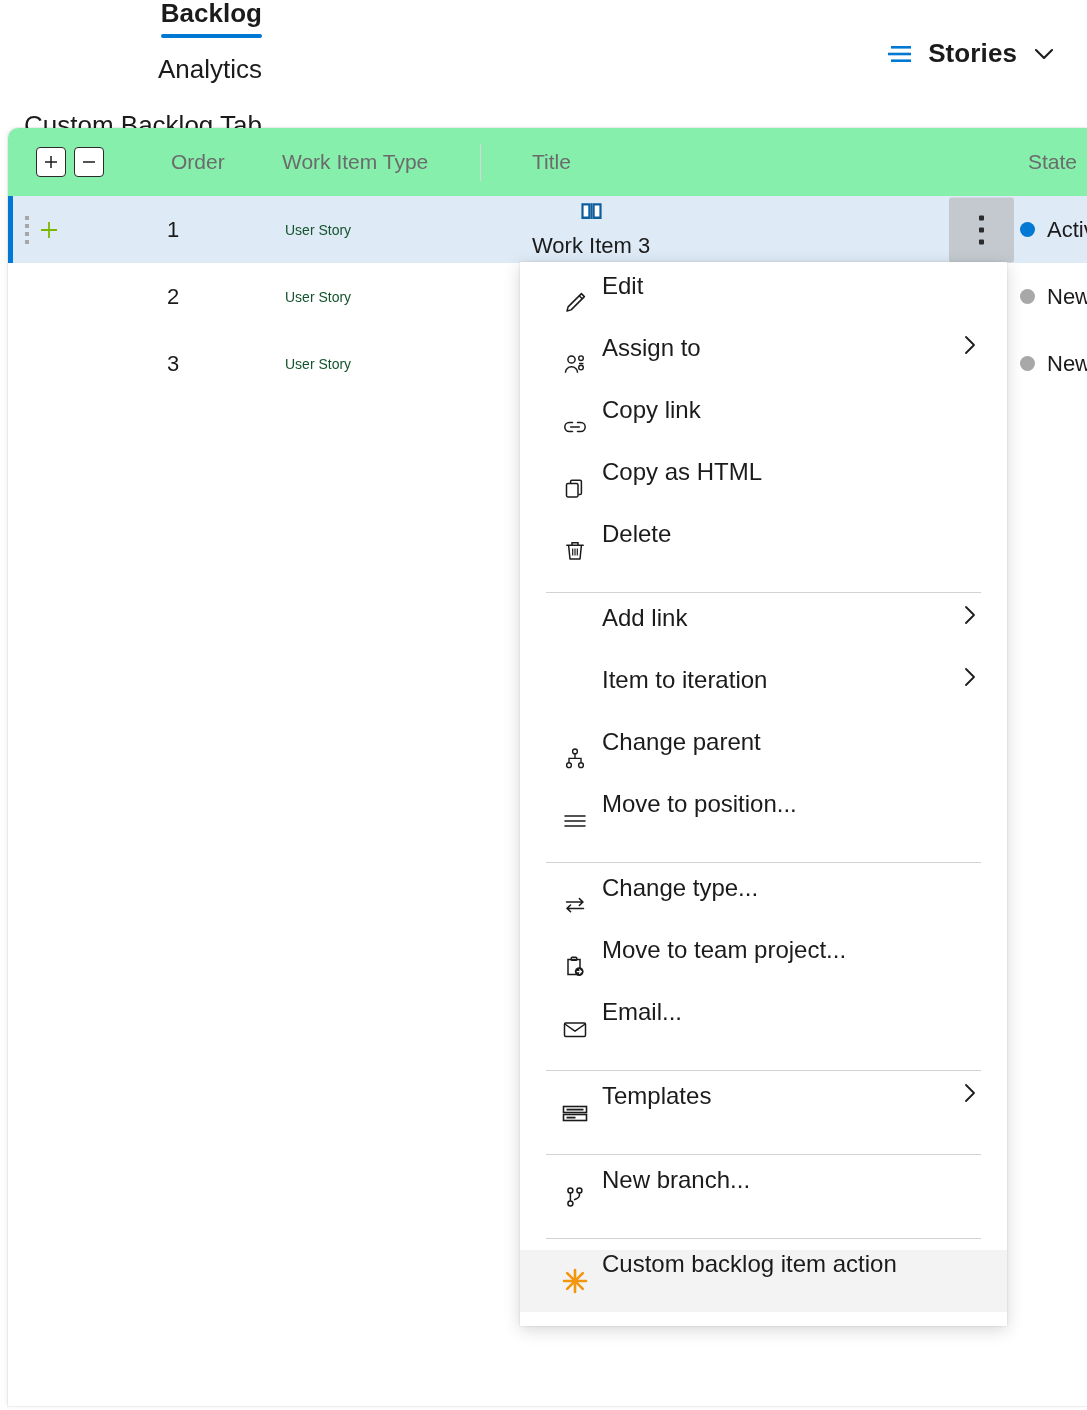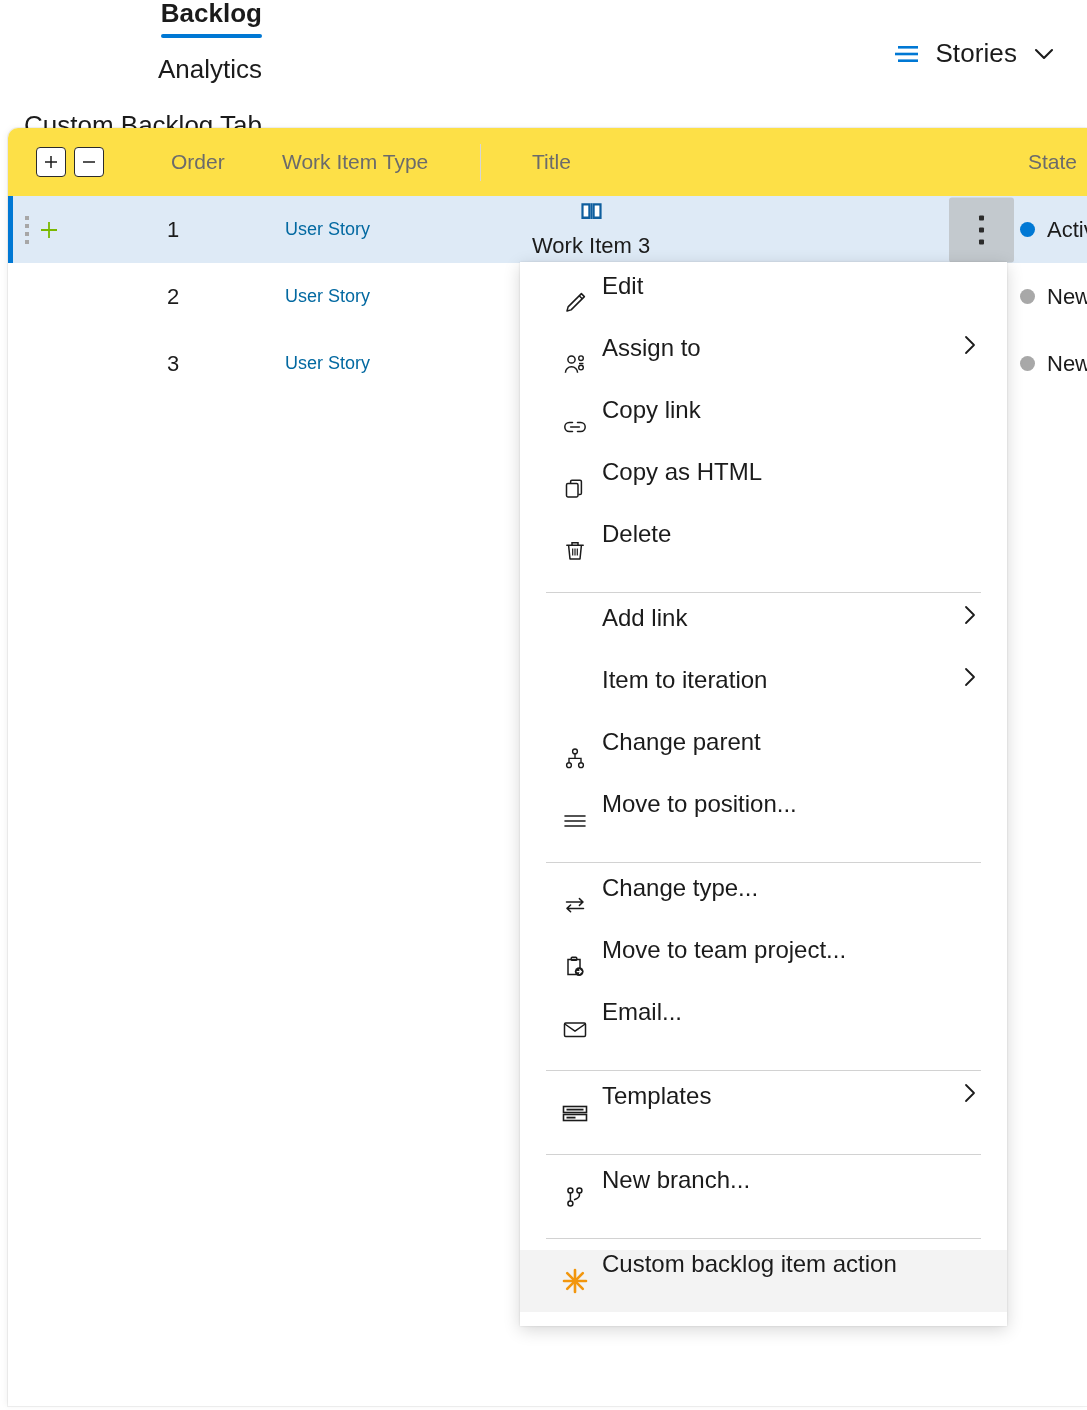--- a/index.html
+++ b/index.html
@@ -33,38 +33,38 @@
     position: absolute; left: 12px; right: 12px; bottom: 18px;
     height: 4px; background: #0078D4; border-radius: 2px;
   }
 
   .levelpicker {
     position: absolute; right: 30px; top: 38px;
     display: flex; align-items: center; gap: 14px;
     cursor: pointer;
   }
   .level-icon { width: 26px; height: 22px; display: block; }
-  .level-label { font-size: 26px; color: #1b1b1b; font-weight: 400; letter-spacing: .1px; }
+  .level-label { font-size: 26px; color: #1b1b1b; font-weight: 700; letter-spacing: .1px; }
   .chev-down { width: 26px; height: 26px; display:block; }
 
   
   .card {
     position: absolute; left: 8px; top: 128px;
     width: 1079px; height: 1278px;
     background: #ffffff;
     border-top-left-radius: 10px;
     box-shadow: 0 0 0 1px rgba(0,0,0,0.055), -2px 0 6px rgba(0,0,0,0.05);
     overflow: hidden;
   }
 
   .grid-header {
     position: relative;
     height: 68px;
     display: flex; align-items: center;
-    background: #fde047;
+    background: #86efac;
   }
   .hdr-btns { display: flex; gap: 8px; margin-left: 28px; }
   .sqbtn {
     width: 30px; height: 30px;
     border: 1.5px solid #2b2b2b;
     border-radius: 4px;
     background: #ffffff;
     display: flex; align-items: center; justify-content: center;
     cursor: pointer;
   }
@@ -100,21 +100,21 @@
   .row-plus {
     position: absolute; left: 32px; top: 50%; transform: translateY(-50%);
     width: 18px; height: 18px;
   }
   .cell-order {
     position: absolute; left: 130px; width: 70px; text-align: center;
     font-size: 22px; color: #1b1b1b;
   }
   .cell-type {
     position: absolute; left: 277px;
-    font-size: 18px; color: #0369a1;
+    font-size: 14px; color: #14532d;
   }
   .cell-title {
     position: absolute; left: 524px;
     display: flex; align-items: center; gap: 11px;
     font-size: 22px; color: #1b1b1b; flex-direction: column;
   }
   .wit-icon { width: 23px; height: 22px; display: block; }
   .cell-state {
     position: absolute; left: 1012px;
     display: flex; align-items: center; gap: 12px;

